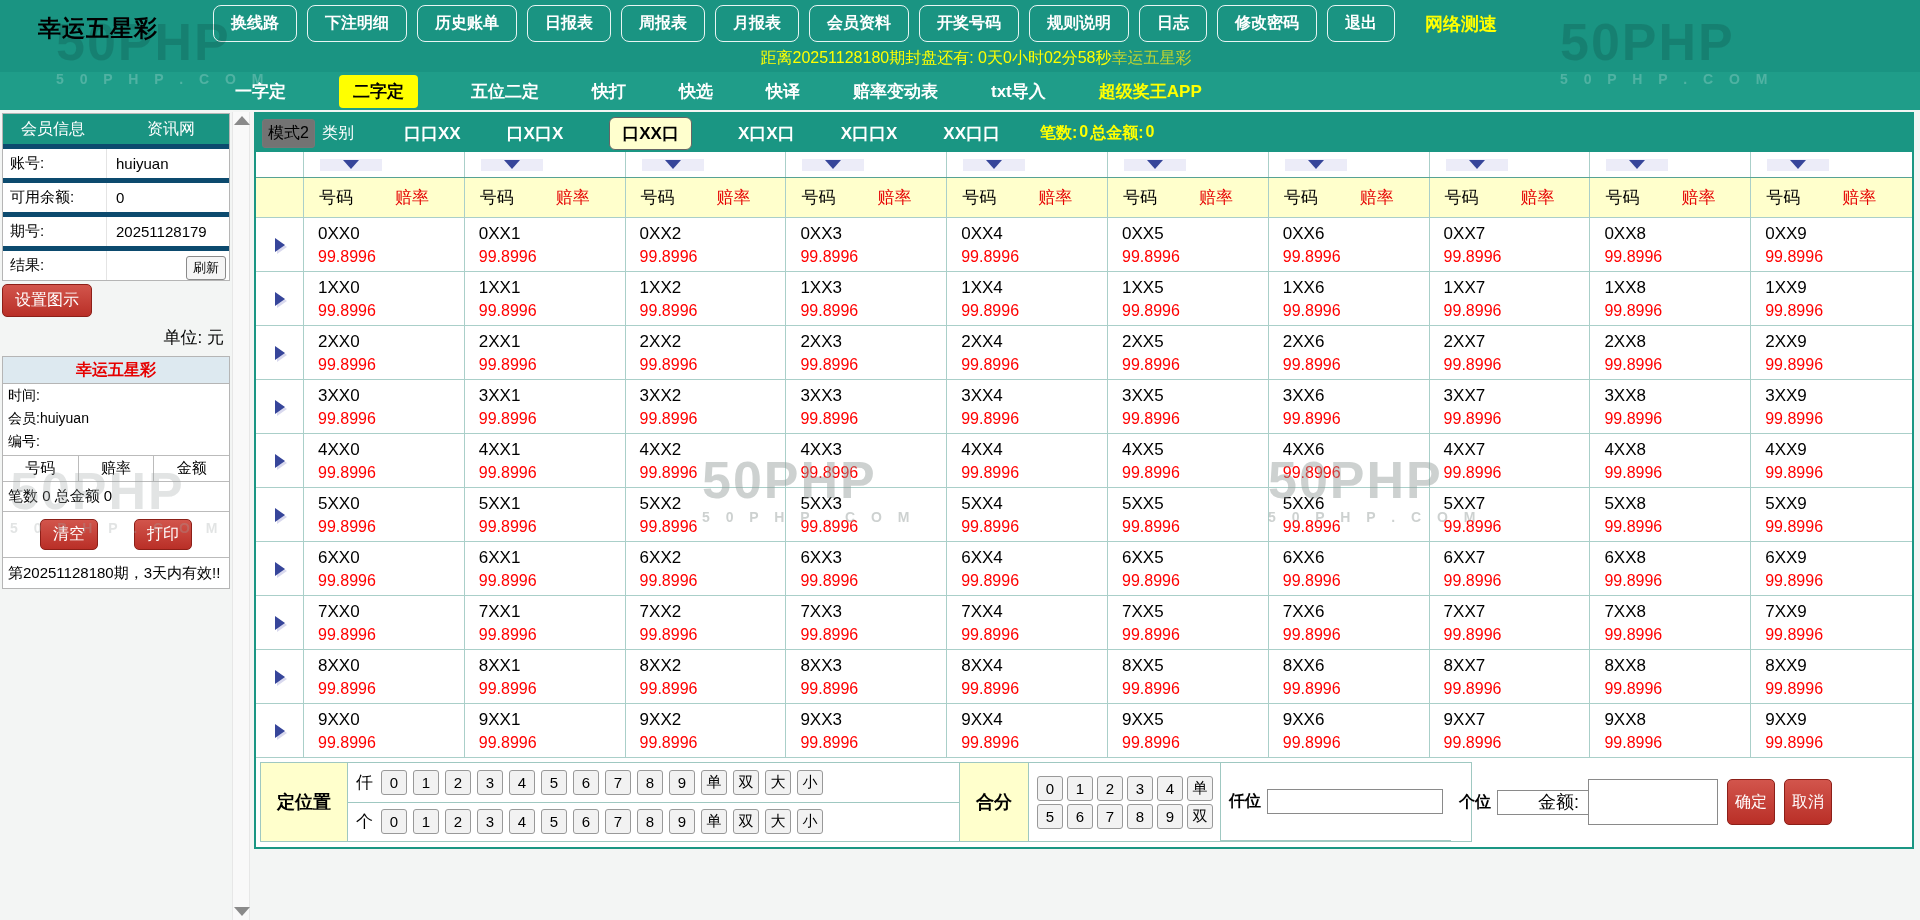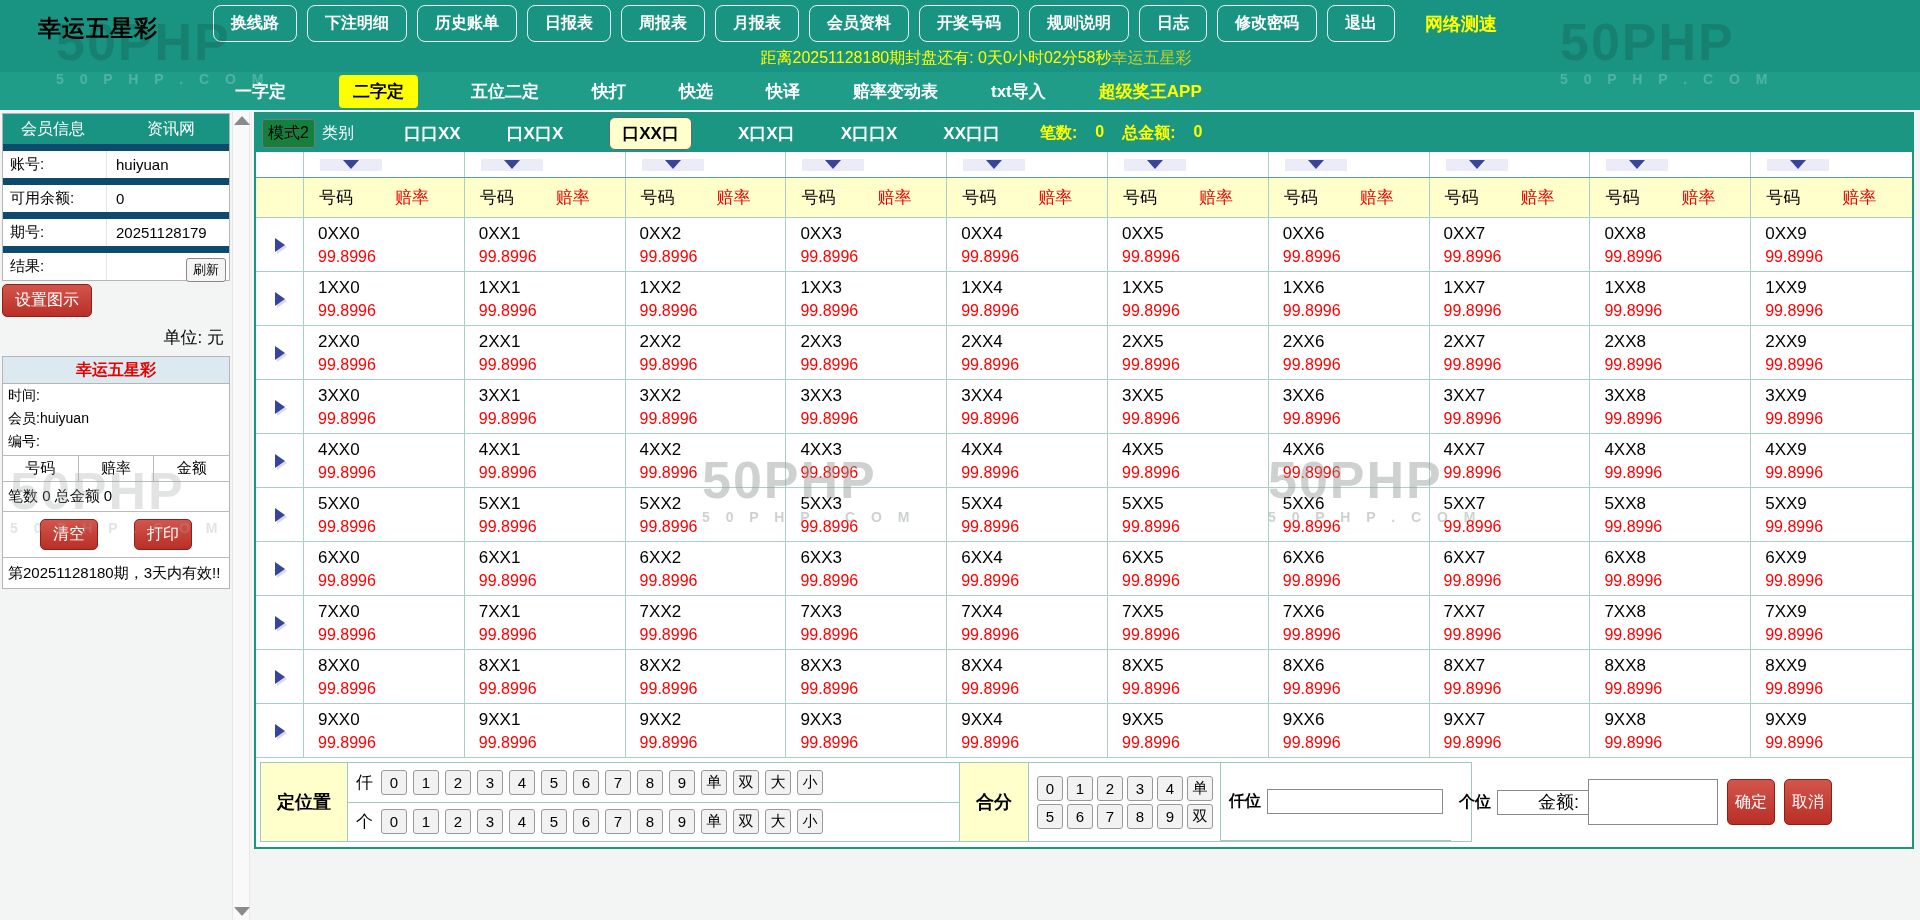--- a/index.html
+++ b/index.html
@@ -30,21 +30,21 @@
   .wm.on-light .big{color:rgba(145,152,150,.45);}
   .wm.on-light .small{color:rgba(145,152,150,.45);}
   .wm.faint .big{color:rgba(160,166,164,.30);}
   .wm.faint .small{color:rgba(160,166,164,.30);}
 
   
   .sidebar{position:absolute;left:2px;top:113px;width:228px;z-index:5;}
   .panel1{border:1px solid #b5b5b5;background:#fff;}
   .panel1-header{height:30px;background:#1a9482;display:flex;align-items:center;justify-content:space-between;padding:0 34px 0 18px;}
   .p1-tab{color:#fff;font-size:16px;cursor:pointer;}
-  .si-row{display:flex;align-items:center;height:34px;border-top:7px solid #0c4a6e;position:relative;font-size:15px;}
+  .si-row{display:flex;align-items:center;height:34px;border-top:5px solid #0c4a6e;position:relative;font-size:15px;}
   .si-label{width:104px;padding-left:7px;color:#000;border-right:1px solid #e4e4e4;height:100%;display:flex;align-items:center;}
   .si-value{padding-left:9px;color:#000;}
   .refresh-btn{position:absolute;right:3px;top:5px;height:24px;font-size:13px;padding:0 6px;background:#f5f5f5;border:1px solid #8a8a8a;border-radius:3px;cursor:pointer;font-family:inherit;}
   .red-btn{background:linear-gradient(#d2554c,#b92f27);border:1px solid #8c1f18;color:#fff;border-radius:5px;cursor:pointer;font-family:inherit;font-size:15px;}
   .set-icon-btn{margin-top:3px;padding:5px 12px;font-size:16px;}
   .unit-line{text-align:right;padding-right:6px;margin-top:9px;font-size:17px;color:#000;}
   .panel2{margin-top:7px;border:1px solid #b5b5b5;background:#fff;}
   .panel2-header{height:27px;background:#dde9f0;border-bottom:1px solid #b5b5b5;display:flex;align-items:center;justify-content:center;color:#e60000;font-weight:bold;font-size:16px;}
   .p2-line{font-size:14px;color:#000;padding:3px 5px 2px 5px;}
   .ticket-cols{display:flex;border-top:1px solid #bbb;border-bottom:1px solid #bbb;margin-top:2px;}
@@ -56,26 +56,26 @@
   .ticket-note{font-size:15px;padding:4px 5px;line-height:1.45;}
 
   
   .vscroll{position:absolute;left:232px;top:112px;width:18px;height:808px;background:#f9f9f9;border-left:1px solid #e7e7e7;border-right:1px solid #e7e7e7;z-index:6;}
   .scroll-up{position:absolute;top:4px;left:1px;width:0;height:0;border-left:8px solid transparent;border-right:8px solid transparent;border-bottom:9px solid #8a8a8a;cursor:pointer;}
   .scroll-down{position:absolute;bottom:4px;left:1px;width:0;height:0;border-left:8px solid transparent;border-right:8px solid transparent;border-top:9px solid #8a8a8a;cursor:pointer;}
 
   
   .main-panel{position:absolute;left:254px;top:112px;width:1660px;height:737px;border:2px solid #1a9683;background:#fff;z-index:5;}
   .mode-bar{height:38px;background:#1a9683;display:flex;align-items:center;padding-left:6px;}
-  .mode-btn{background:#15803d;border:1px solid #777;border-radius:3px;font-size:16px;padding:3px 5px;cursor:pointer;font-family:inherit;color:#000;}
+  .mode-btn{background:#737373;border:1px solid #777;border-radius:3px;font-size:16px;padding:3px 5px;cursor:pointer;font-family:inherit;color:#000;}
   .category-label{color:#fff;font-size:16px;margin-left:7px;}
   .mode-tabs{display:flex;align-items:center;gap:46px;margin-left:50px;}
   .mtab{color:#fff;font-weight:bold;font-size:17px;cursor:pointer;white-space:nowrap;}
   .mtab.active{background:#ffffce;color:#000;border:1px solid #666;border-radius:6px;padding:4px 12px;}
-  .mode-stats{margin-left:40px;color:#ffff00;font-weight:bold;font-size:16px;display:flex;gap:18px;}
+  .mode-stats{margin-left:40px;color:#ffff00;font-weight:bold;font-size:16px;display:flex;gap:2px;}
 
   
   .g-row{display:grid;grid-template-columns:48px repeat(10,1fr);}
   .g-acell{border-right:1px solid #aacfc9;display:flex;align-items:center;justify-content:center;}
   .g-cell{border-right:1px solid #aacfc9;}
   .g-row > :last-child{border-right:none;}
   .dd-row{height:26px;border-bottom:1px solid #57a294;}
   .dd-cell{display:flex;align-items:center;padding-left:16px;cursor:pointer;}
   .dd-box{width:62px;height:12px;background:#ececf8;display:flex;align-items:center;justify-content:center;}
   .caret-down{width:0;height:0;border-left:8px solid transparent;border-right:8px solid transparent;border-top:9px solid #36459a;}

